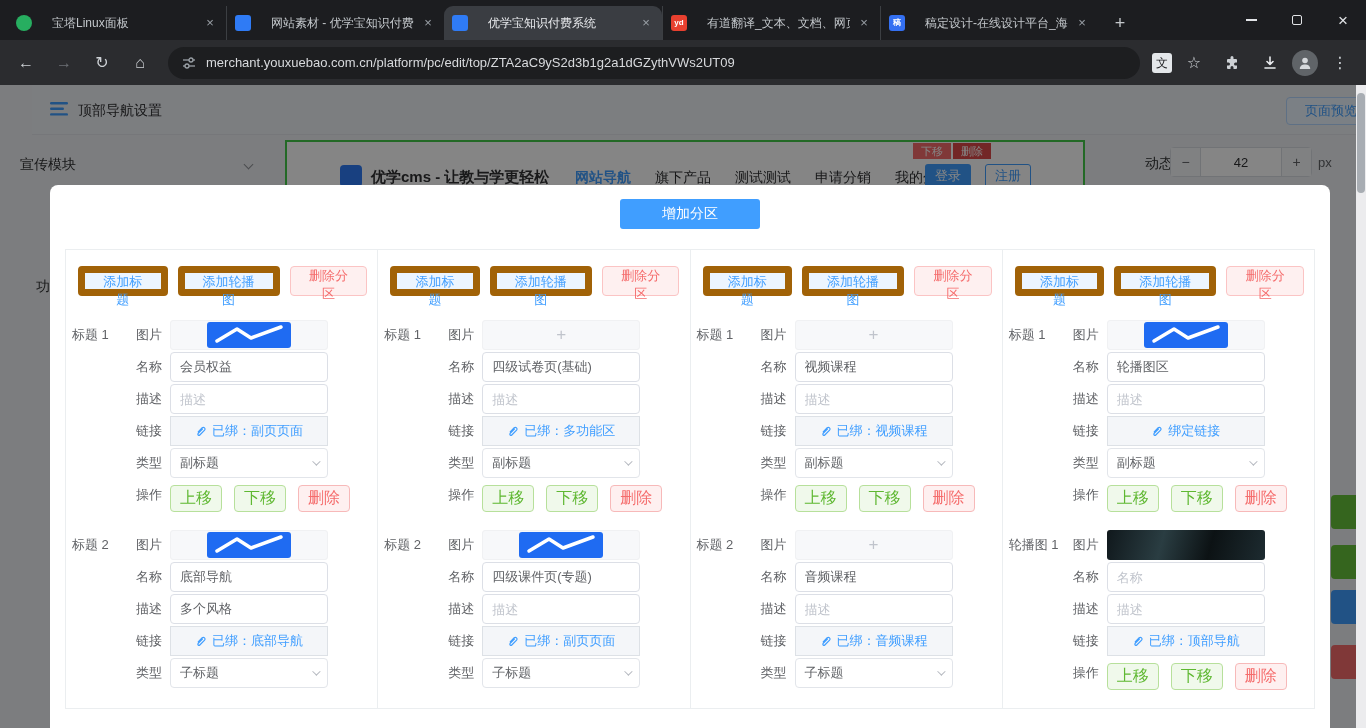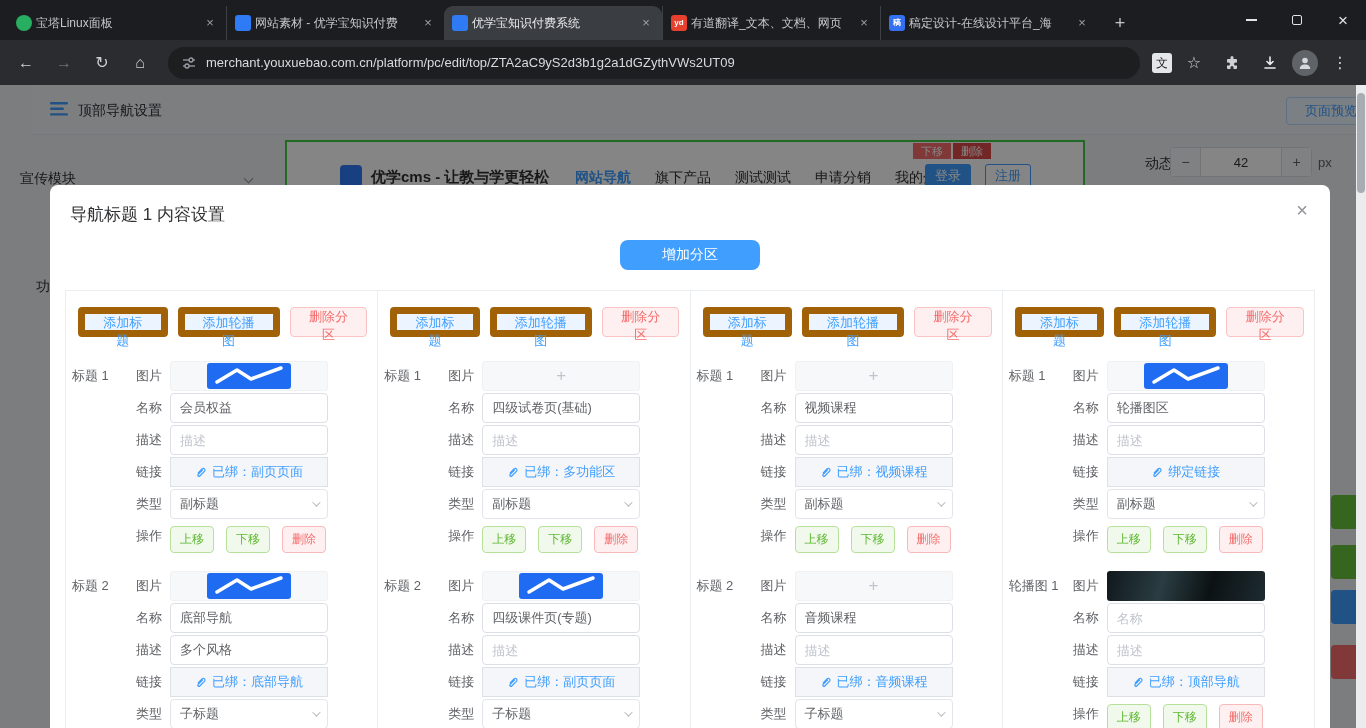--- a/index.html
+++ b/index.html
@@ -5,21 +5,21 @@
   * { margin:0; padding:0; box-sizing:border-box; }
   body { font-family:"Liberation Sans","DejaVu Sans",sans-serif; background:#111; }
   #screen { position:relative; width:1366px; height:728px; overflow:hidden; background:#f9a8d4; }
 
   
   #tabstrip { position:absolute; top:0; left:0; width:1366px; height:40px; background:#1c1d20; display:flex; align-items:flex-end; }
   #tabs { display:flex; margin-left:8px; }
   .tab { width:218px; height:34px; display:flex; align-items:center; padding:0 8px; border-radius:9px 9px 0 0; color:#c3c7cb; font-size:12px; cursor:default; position:relative; }
   .tab:not(.active):not(:first-child){ border-left:1px solid #3c3f43; border-radius:0; }
   .tab.active { background:#3a3d42; color:#e8eaed; border:none; }
-  .favicon { width:16px; height:16px; border-radius:3px; flex:0 0 16px; margin-right:4px; color:#fff; font-size:8px; line-height:16px; text-align:center; font-weight:bold; }
+  .favicon { width:16px; height:16px; border-radius:3px; flex:0 0 16px; margin-right:20px; color:#fff; font-size:8px; line-height:16px; text-align:center; font-weight:bold; }
   .tab-title { flex:1; white-space:nowrap; overflow:hidden; }
   .tab-close { width:16px; height:16px; line-height:15px; text-align:center; border-radius:50%; color:#9aa0a6; font-size:13px; margin-left:6px; }
   .newtab { width:28px; height:28px; margin:0 0 3px 8px; color:#c3c7cb; font-size:18px; line-height:28px; text-align:center; border-radius:50%; }
   #wincontrols { position:absolute; right:0; top:0; height:40px; display:flex; }
   .wc { width:46px; height:40px; display:flex; align-items:center; justify-content:center; color:#e2e4e7; }
   .wc-min { width:11px; height:2px; background:#e2e4e7; }
   .wc-max { width:10px; height:10px; border:1.2px solid #e2e4e7; border-radius:2px; }
   .wc-close { font-size:17px; line-height:1; }
 
   
@@ -30,21 +30,21 @@
   #url-text { color:#d8dadd; font-size:13px; white-space:nowrap; overflow:hidden; }
   .translate-box { width:20px; height:20px; background:#e4e7ea; border-radius:3px; color:#202124; font-size:12px; line-height:20px; text-align:center; }
   .avatar { width:26px; height:26px; border-radius:50%; background:#606468; display:flex; align-items:center; justify-content:center; }
 
   
   #page { position:absolute; top:85px; left:0; width:1356px; height:643px; background:#eef0f3; overflow:hidden; }
   #pg-header { position:absolute; top:0; left:0; width:100%; height:50px; background:#eef1f5; border-bottom:1px solid #e2e5ea;margin-left:32px; }
   .hamburger { position:absolute; left:18px; top:17px; }
   #pg-title { position:absolute; left:46px; top:0; line-height:50px; font-size:14px; color:#303133; }
   #preview-btn { position:absolute; right:12px; top:12px; height:28px; padding:0 18px; background:#ecf5ff; border:1px solid #b4d7ff; color:#409eff; font-size:13px; border-radius:4px; }
-  #sidebar-item { position:absolute; top:78px; left:0; width:270px; height:34px; }
+  #sidebar-item { position:absolute; top:64px; left:0; width:270px; height:34px; }
   #sidebar-item span.lbl { position:absolute; left:20px; top:7px; font-size:14px; color:#303133; }
   .chev { position:absolute; right:18px; top:12px; width:7px; height:7px; border-right:1.5px solid #909399; border-bottom:1.5px solid #909399; transform:rotate(45deg); }
   #sidebar-partial { position:absolute; top:193px; left:36px; font-size:14px; color:#303133; }
   #preview-module { position:absolute; left:285px; top:55px; width:800px; height:588px; background:#fff; border:2px solid #44c94a; }
   .hover-tags { position:absolute; left:626px; top:1px; display:flex; gap:2px; }
   .tag { height:16px; line-height:16px; padding:0 8px; font-size:11px; color:#fff; }
   .tag1 { background:#f56c6c; } .tag2 { background:#dd4a4a; }
   .site-logo { position:absolute; left:53px; top:23px; width:22px; height:22px; background:#2f7bf5; border-radius:4px; }
   .site-name { position:absolute; left:84px; top:26px; font-size:15px; font-weight:bold; color:#303133; }
   #site-nav { position:absolute; left:288px; top:27px; display:flex; gap:24px; }
@@ -62,21 +62,21 @@
   .edge-btn { position:absolute; left:1331px; width:34px; height:34px; border-radius:4px; }
 
   #overlay { position:absolute; inset:0; background:rgba(0,0,0,0.48); z-index:5; }
 
   
   #modal { position:absolute; left:50px; top:100px; width:1280px; height:545px; background:#fff; border-radius:8px 8px 0 0; z-index:10; overflow:hidden; }
   #m-head { position:relative; padding:18px 20px 0; }
   #m-title { font-size:17px; color:#303133; }
   #m-close { position:absolute; right:22px; top:14px; font-size:20px; color:#909399; }
   #m-addbar { text-align:center; margin-top:14px; }
-  #add-section { width:140px; height:30px; background:#409eff; color:#fff; border:none; border-radius:8px; font-size:14px; }
+  #add-section { width:140px; height:30px; background:#409eff; color:#fff; border:none; border-radius:3px; font-size:14px; }
   #cols { display:flex; margin:20px 15px 0; border:1px solid #ebeef0; }
   .col { flex:1; padding:16px 10px 0 6px; border-right:1px solid #ebeef0; }
   .col:last-child { border-right:none; }
   .btnrow { display:flex; gap:10px; margin:0 0 24px 6px; }
   .btnrow button { height:30px; padding:0 13px; border-radius:4px; font-size:13px; }
   .b-blue { background:#ecf5ff; border:7px solid #a16207; color:#409eff; }
   .b-red { background:#fef0f0; border:1px solid #fbc4c4; color:#f56c6c; }
   .grp { margin-bottom:20px; }
   .frow { display:flex; align-items:center; margin-bottom:2px; height:30px; }
   .glabel { width:58px; flex:0 0 58px; font-size:13px; color:#606266; }
@@ -84,21 +84,21 @@
   .ctrl { width:158px; height:30px; }
   .tinput { border:1px solid #dcdfe6; border-radius:4px; padding:0 9px; font-size:13px; color:#606266; font-family:inherit; }
   .tinput::placeholder { color:#c0c4cc; }
   .imgbox { background:#f7f8fa; border:1px solid #f0f1f3; border-radius:3px; display:flex; align-items:center; justify-content:center; overflow:hidden; }
   .imgbox .plus-glyph { font-size:17px; color:#c0c4cc; }
   .imgbox.photo { border:none; background:linear-gradient(105deg,#10181c 0%,#2a3d42 35%,#0c1214 65%,#1d2b30 100%); }
   .link-btn { display:flex; align-items:center; justify-content:center; gap:5px; background:#f4f6f9; border:1px solid #dde1e6; border-radius:0; color:#409eff; font-size:13px; }
   .sel { border:1px solid #e2e5ea; border-radius:4px; display:flex; align-items:center; justify-content:space-between; padding:0 9px; }
   .sel span.val { font-size:13px; color:#606266; }
   .sel-chev { width:6px; height:6px; border-right:1.4px solid #b4b8bf; border-bottom:1.4px solid #b4b8bf; transform:rotate(45deg) translateY(-2px); }
-  .act-row button { height:27px; padding:0 9px; font-size:12px; border-radius:4px; margin-right:12px;margin-top:7px; }
+  .act-row button { height:27px; padding:0 9px; font-size:16px; border-radius:4px; margin-right:12px;margin-top:7px; }
   .a-green { background:#f0f9eb; border:1px solid #b7e09b; color:#5fb832; }
   .a-red { background:#fef0f0; border:1px solid #f7b9b9; color:#f56c6c; }
 
   
   #scrollbar { position:absolute; right:0; top:85px; width:10px; height:643px; background:#ececee; }
   #scroll-thumb { position:absolute; left:1px; top:8px; width:8px; height:100px; background:#a8adb3; border-radius:4px; }
 
   
   .i-plus::before{content:"+";} .i-close::before{content:"×";}
   .i-back::before{content:"←";} .i-fwd::before{content:"→";}
@@ -237,24 +237,20 @@
     <div id="edge-btns">
         <div class="edge-btn" style="background: rgb(103, 194, 58); top: 410px;"></div>
         <div class="edge-btn" style="background: rgb(103, 194, 58); top: 460px;"></div>
         <div class="edge-btn" style="background: rgb(64, 158, 255); top: 505px;"></div>
         <div class="edge-btn" style="background: rgb(245, 108, 108); top: 560px;"></div>
       </div>
 
     <div id="overlay"></div>
 
     <div id="modal">
-      <div id="m-head">
-        <span id="m-title">导航标题 1 内容设置</span>
-        <span id="m-close">×</span>
-      </div>
       <div id="m-addbar">
         <button id="add-section">增加分区</button>
       </div>
       <div id="cols">
           <div class="col">
     <div class="btnrow">
       <button class="b-blue">添加标题</button>
       <button class="b-blue">添加轮播图</button>
       <button class="b-red">删除分区</button>
     </div>

